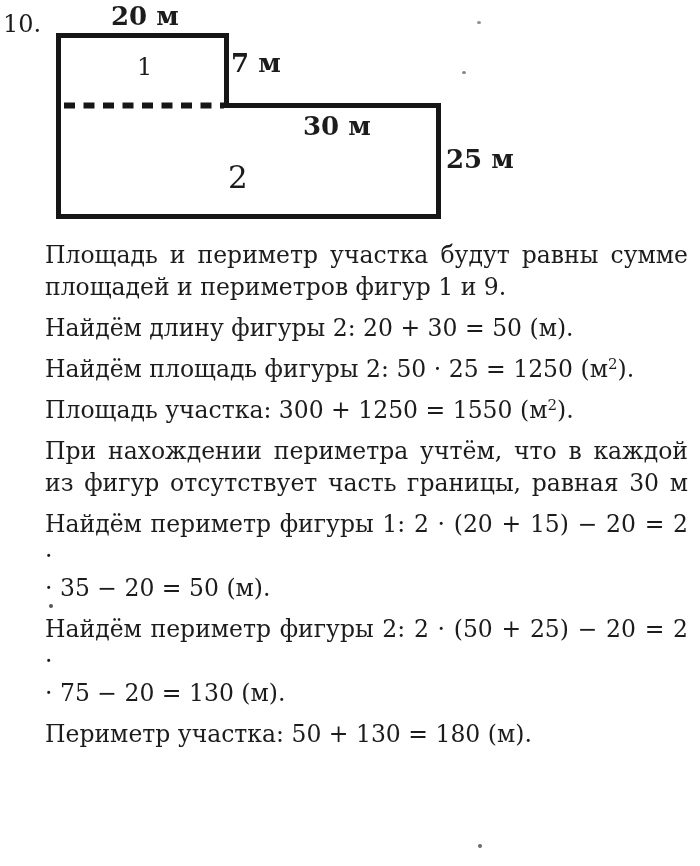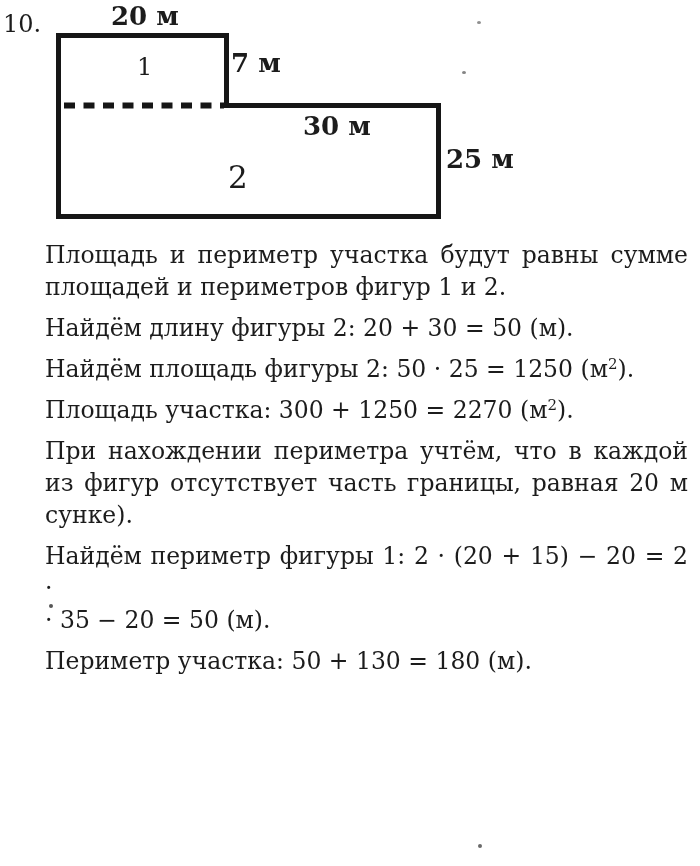--- a/index.html
+++ b/index.html
@@ -52,47 +52,50 @@
     <span class="dim-label lbl-w2">30 м</span>
     <span class="dim-label lbl-h2">25 м</span>
     <span class="fig-label fig-1">1</span>
     <span class="fig-label fig-2">2</span>
   </div>
 
   <div class="solution">
 
     <div class="para">
       <div class="line fill">Площадь и периметр участка будут равны сумме</div>
-      <div class="line">площадей и периметров фигур 1 и 2.</div>
+      <div class="line">площадей и периметров фигур 1 и 9.</div>
     </div>
 
 
     <div class="para">
       <div class="line">Найдём длину фигуры 2: 20 + 30 = 50 (м).</div>
     </div>
 
     <div class="para">
       <div class="line"><span>Найдём площадь фигуры 2: 50 · 25 = 1250 (м</span><sup class="sup">2</sup><span>).</span></div>
     </div>
 
     <div class="para">
-      <div class="line"><span>Площадь участка: 300 + 1250 = 2270 (м</span><sup class="sup">2</sup><span>).</span></div>
+      <div class="line"><span>Площадь участка: 300 + 1250 = 1550 (м</span><sup class="sup">2</sup><span>).</span></div>
     </div>
 
     <div class="para">
       <div class="line fill">При нахождении периметра учтём, что в каждой</div>
-      <div class="line fill">из фигур отсутствует часть границы, равная 20 м</div>
-      <div class="line">сунке).</div>
+      <div class="line fill">из фигур отсутствует часть границы, равная 30 м</div>
     </div>
 
     <div class="para">
       <div class="line fill">Найдём периметр фигуры 1: 2 · (20 + 15) − 20 = 2 ·</div>
       <div class="line">· 35 − 20 = 50 (м).</div>
     </div>
 
+    <div class="para">
+      <div class="line fill">Найдём периметр фигуры 2: 2 · (50 + 25) − 20 = 2 ·</div>
+      <div class="line">· 75 − 20 = 130 (м).</div>
+    </div>
 
     <div class="para">
       <div class="line">Периметр участка: 50 + 130 = 180 (м).</div>
     </div>
 
     <div class="para">
       <div class="line fill"></div>
 
     </div>
 

